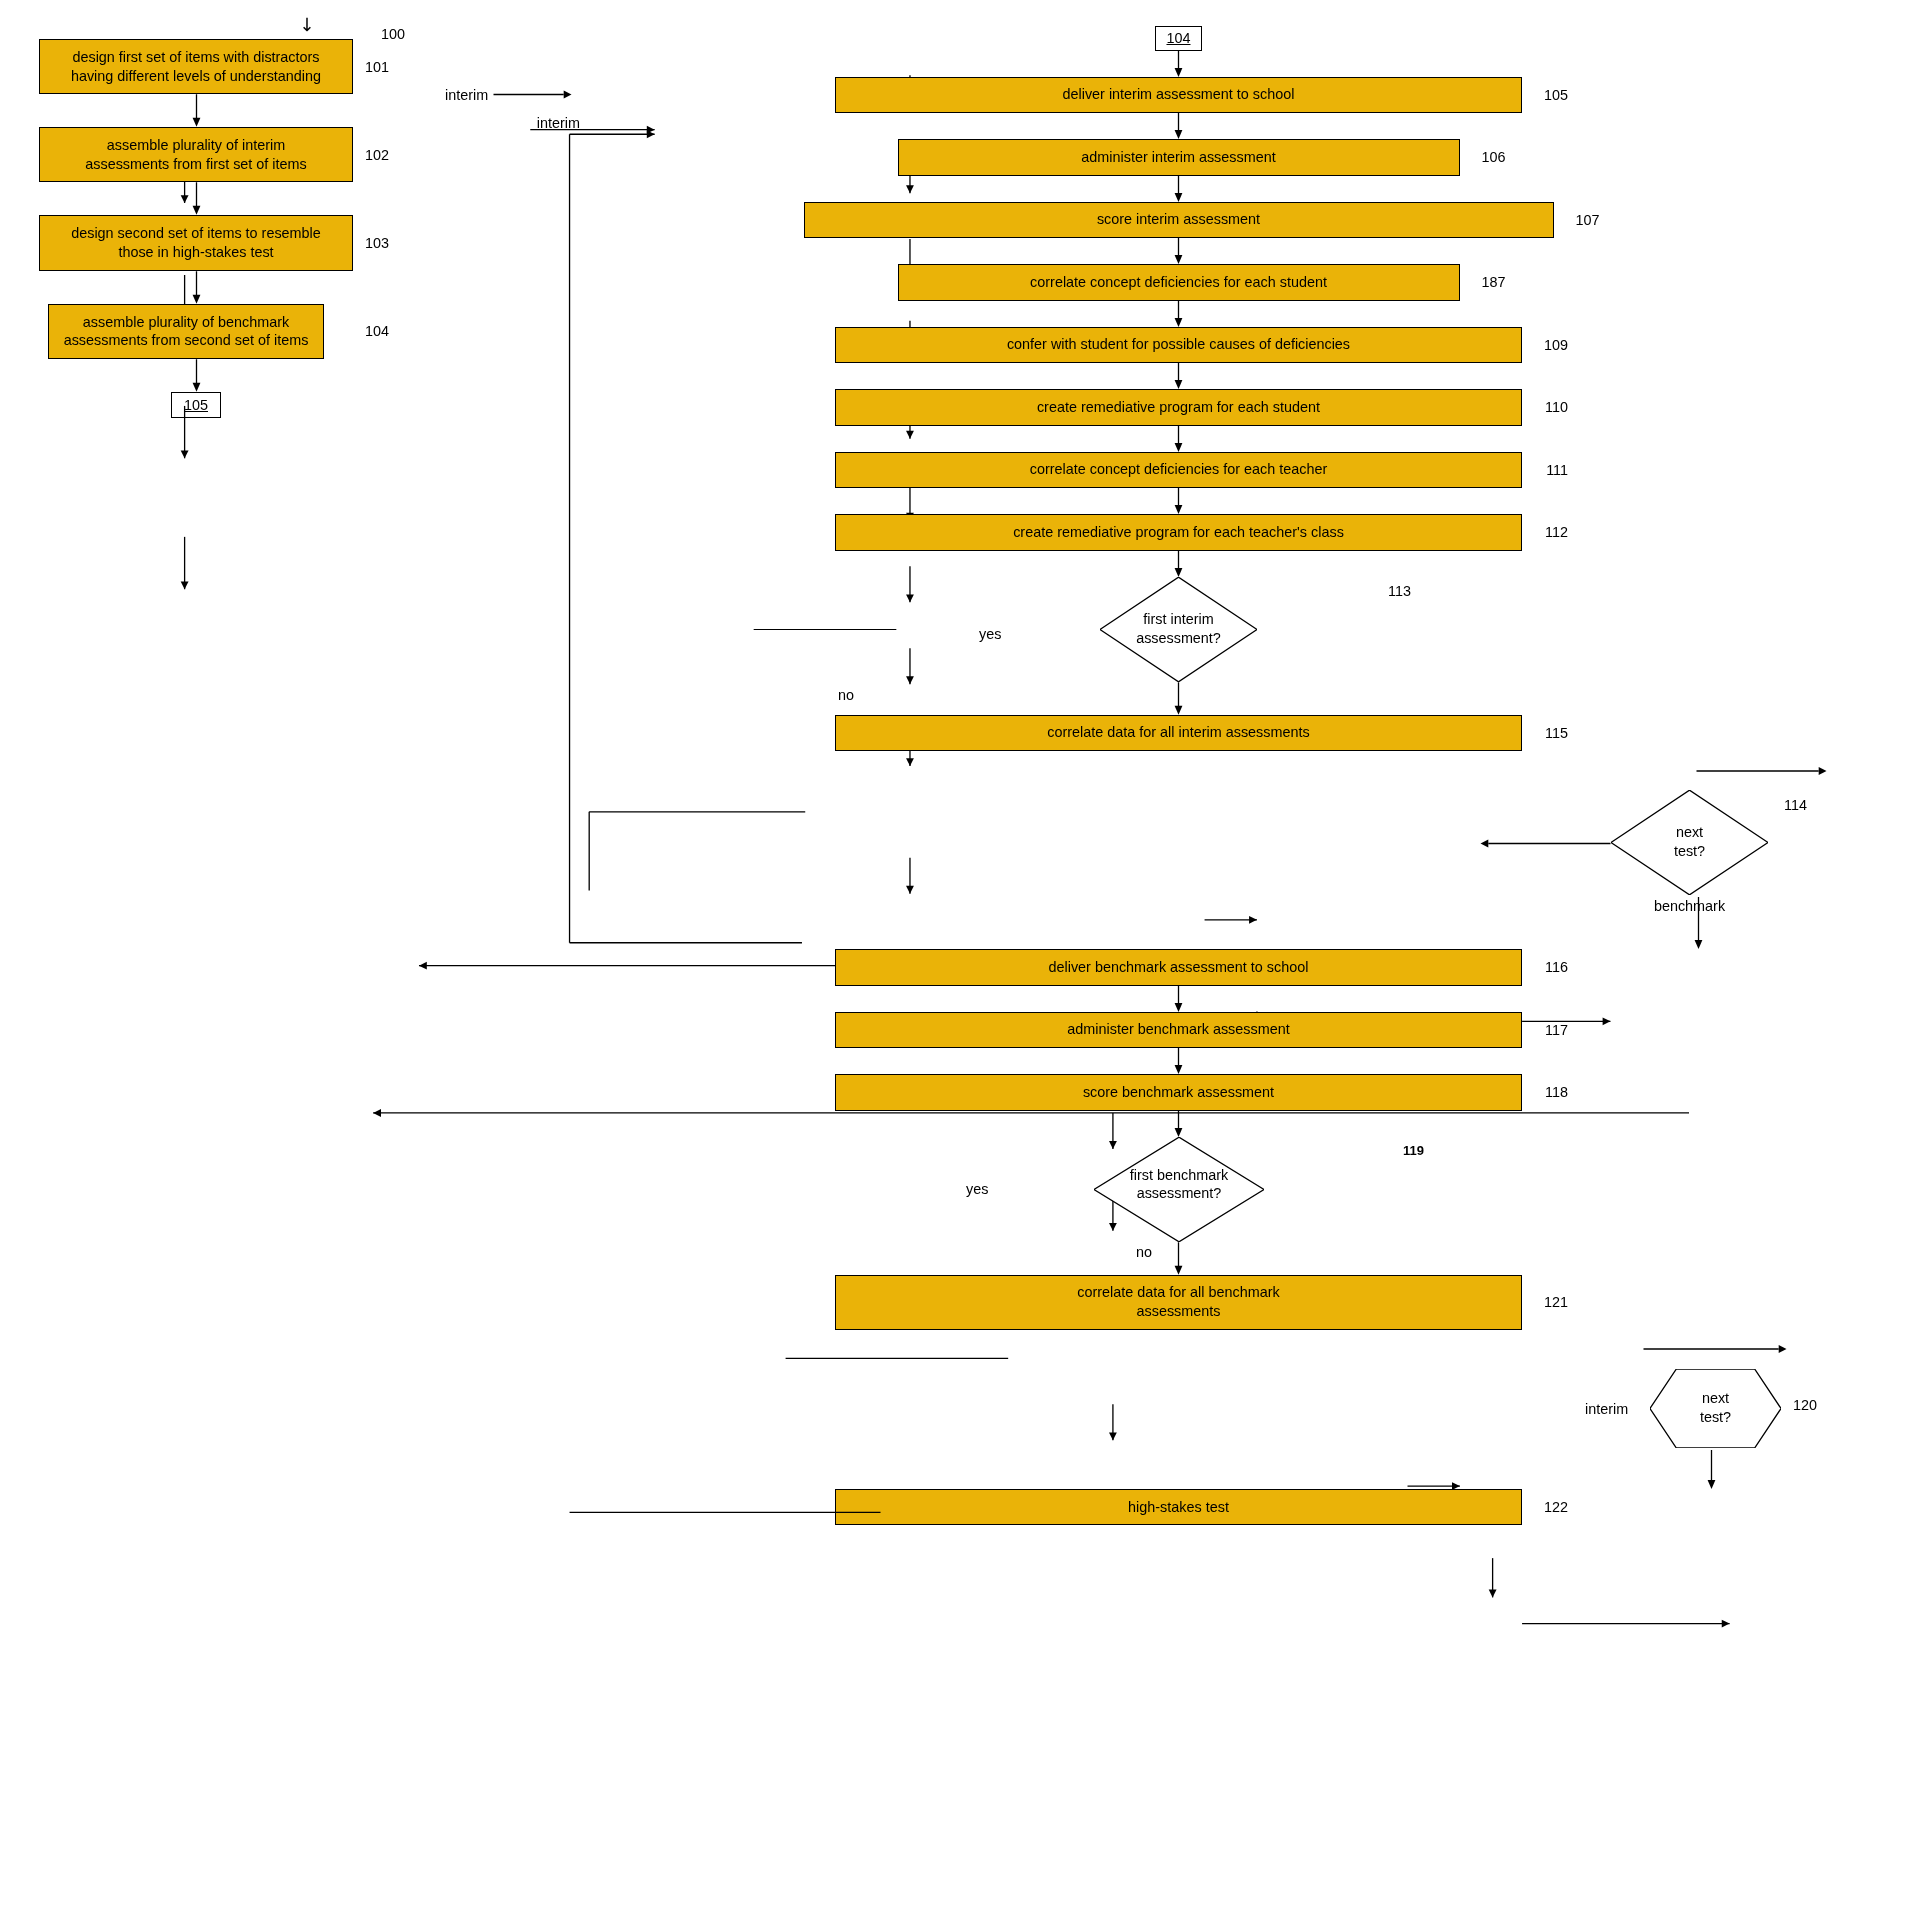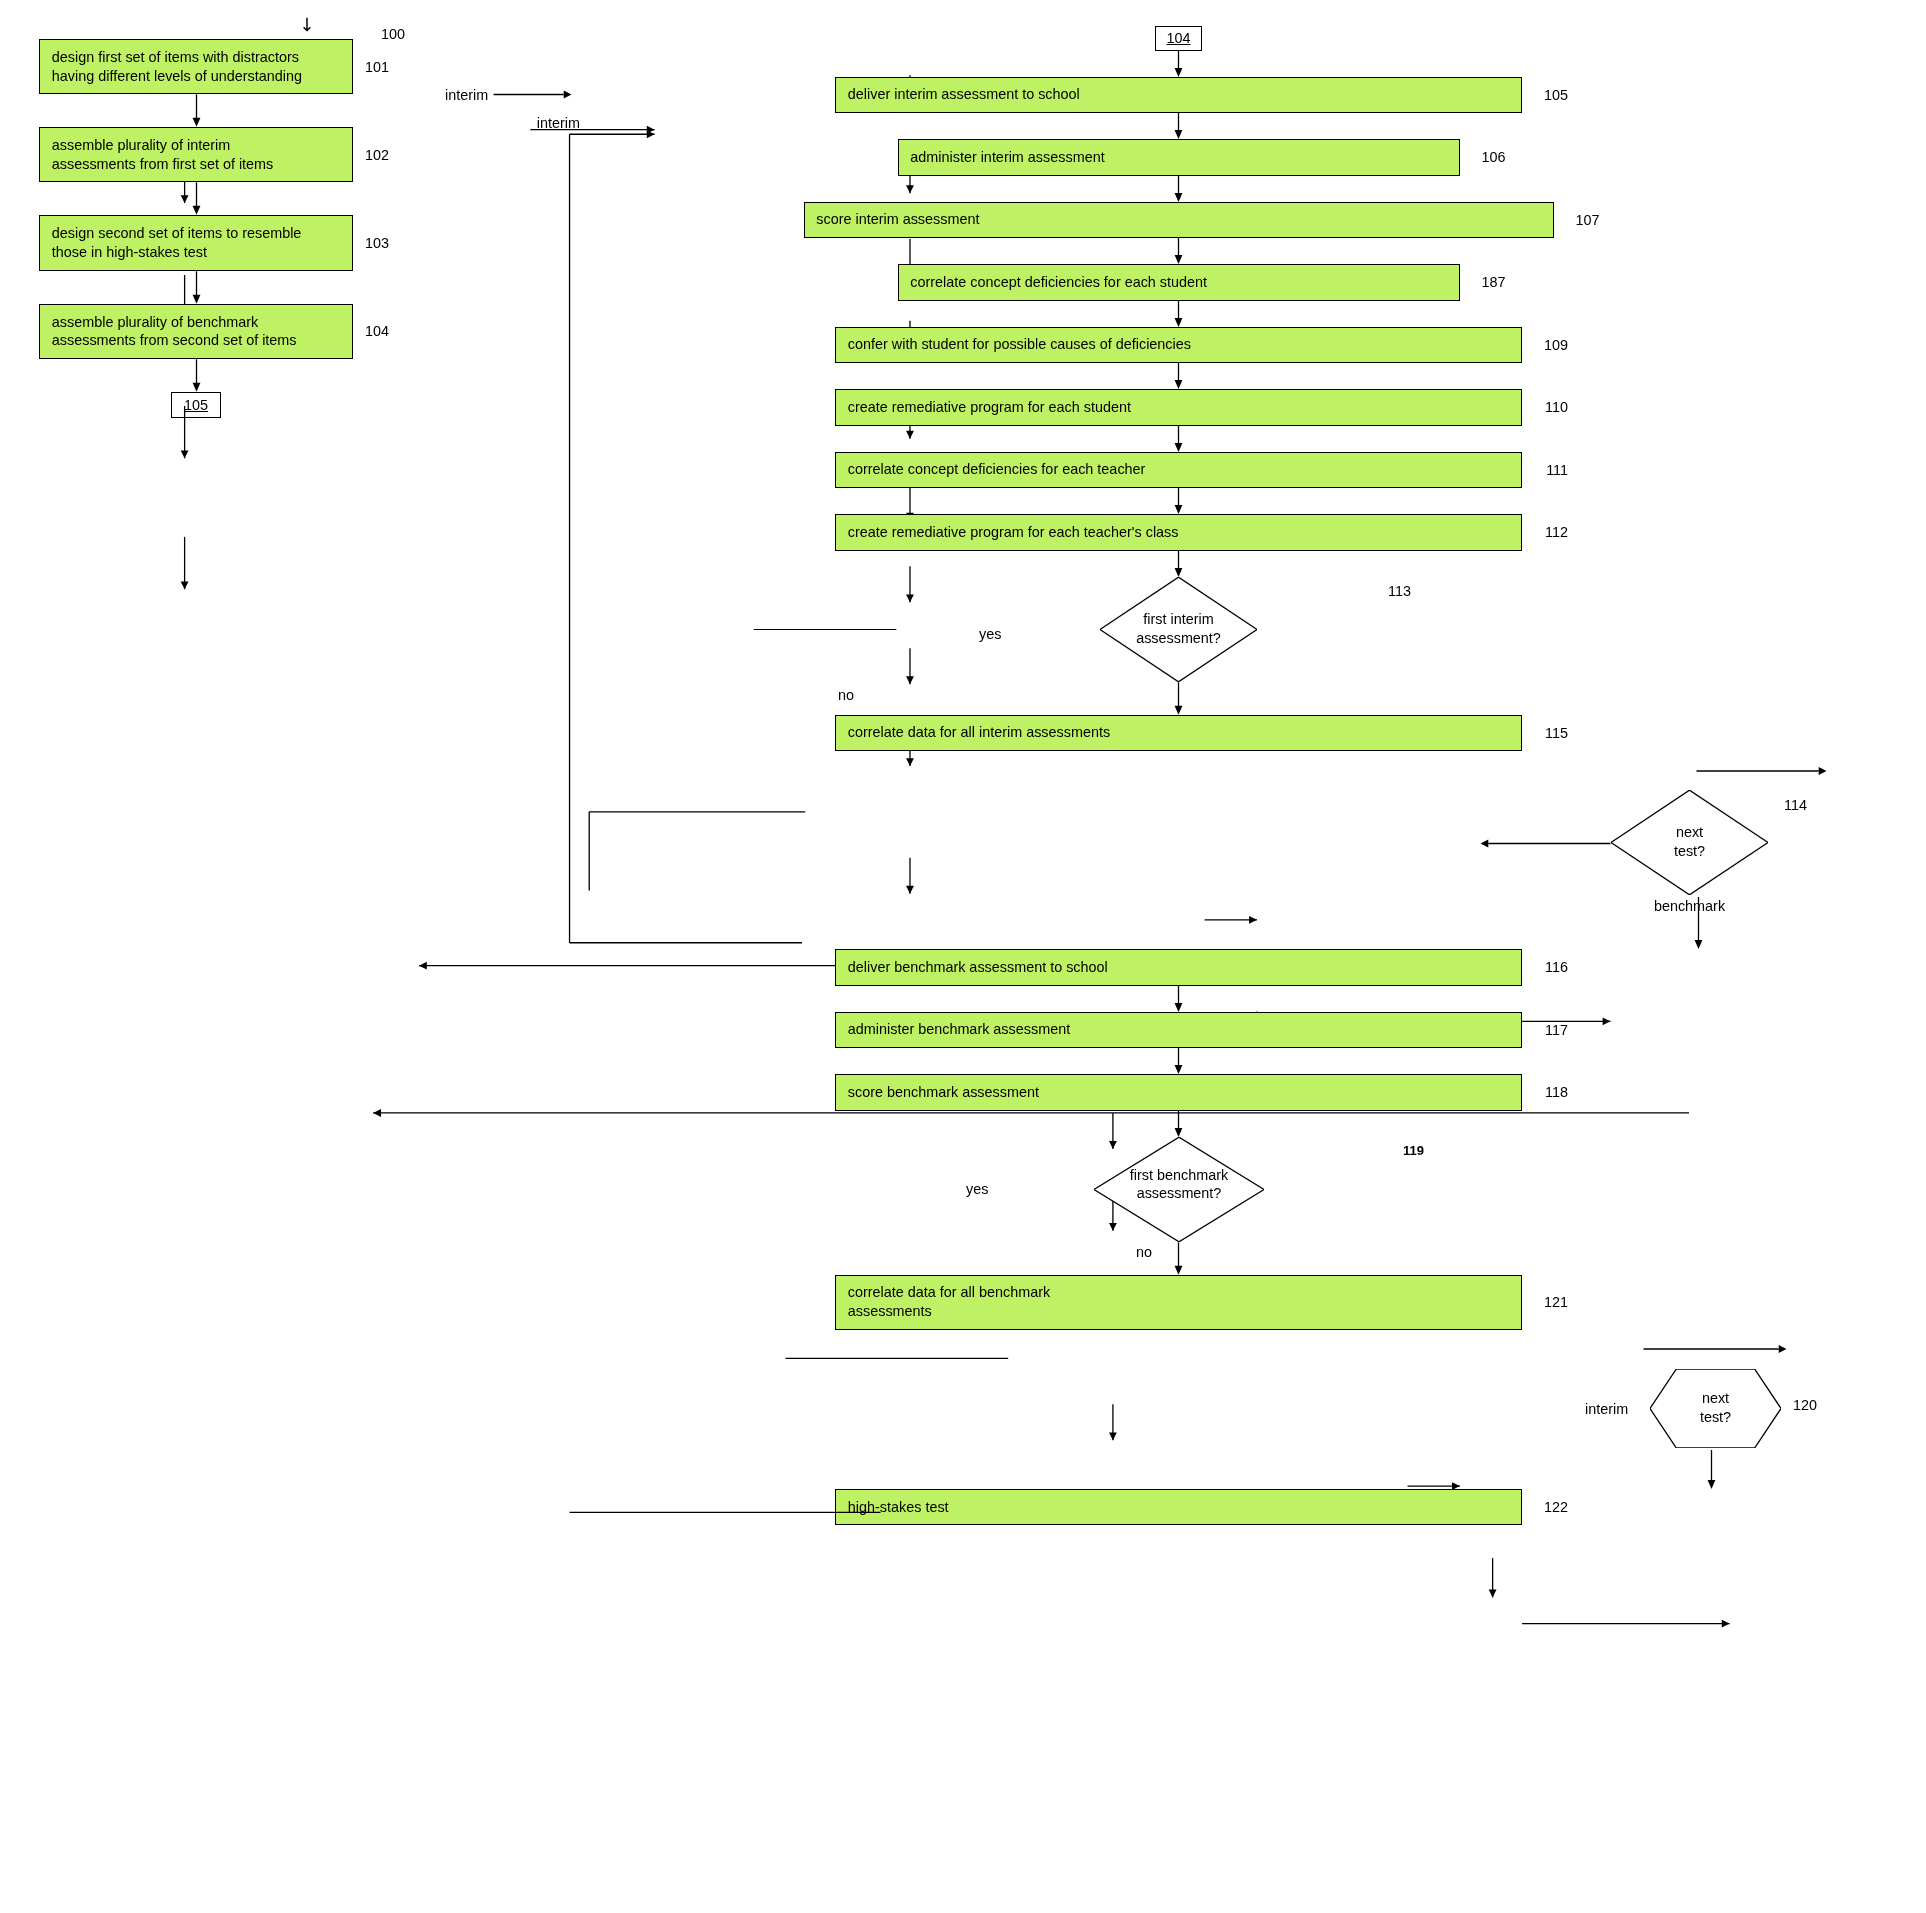--- a/index.html
+++ b/index.html
@@ -15,21 +15,22 @@
       position: relative;
       width: 1926px;
       min-height: 1913px;
       padding: 26px;
     }
 
     
     .fc-box {
       border: 1.3px solid #000;
       padding: 7.9px 11.8px;
-      background: #bef264;
+      text-align: center;
+      background: #eab308;
       position: relative;
       font-size: 14.4px;
       line-height: 1.3;
     }
     .label-num-left {
       position: absolute;
       font-size: 14.4px;
       font-weight: normal;
       right: -36px;
       top: 50%;
@@ -174,21 +175,21 @@
     </div>
 
     <div style="height:33px; display:flex; justify-content:center; align-items:flex-end;">
       <svg width="13" height="33" viewBox="0 0 20 50">
           <line x1="10" y1="0" x2="10" y2="38" stroke="#000" stroke-width="2"></line>
           <polygon points="10,50 4,36 16,36" fill="#000"></polygon>
         </svg>
     </div>
 
     <div style="position:relative;">
-      <div class="fc-box" style="width:314px; font-size:14.4px;">
+      <div class="fc-box" style="width:276px; font-size:14.4px;margin-left:9px;">
         <span>assemble plurality of benchmark<br>assessments from second set of items</span>
       </div>
       <div class="label-num-left">104</div>
     </div>
 
     <div style="height:33px; display:flex; justify-content:center; align-items:flex-end;">
       <svg width="13" height="33" viewBox="0 0 20 50">
           <line x1="10" y1="0" x2="10" y2="38" stroke="#000" stroke-width="2"></line>
           <polygon points="10,50 4,36 16,36" fill="#000"></polygon>
         </svg>

